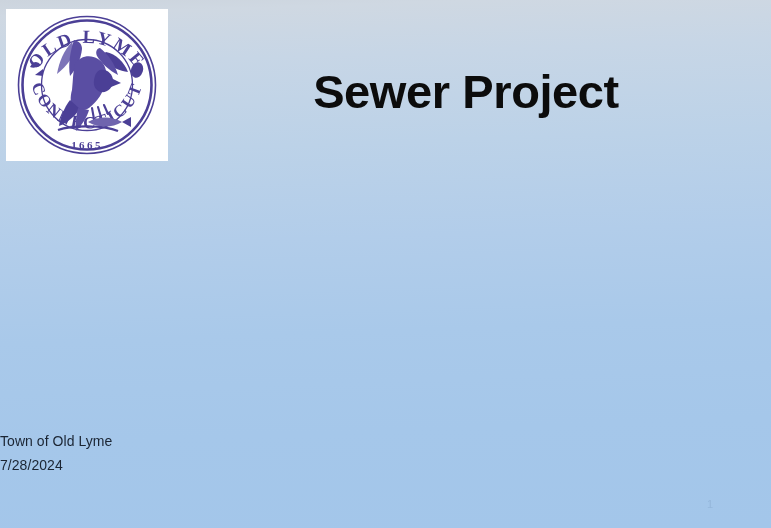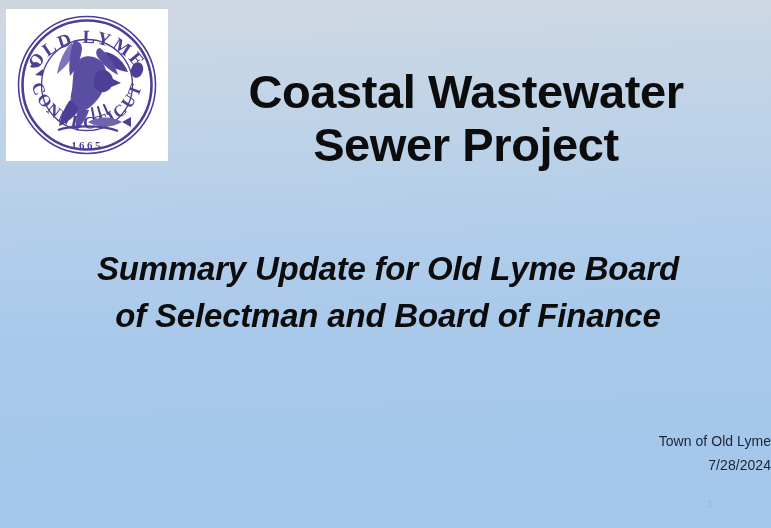--- a/index.html
+++ b/index.html
@@ -83,21 +83,21 @@
     letter-spacing: -0.2px;
     white-space: nowrap;
   }
 
   
   #footer-block {
     position: absolute;
     left: 0;
     top: 429px;
     width: 771px;
-    text-align: right;
+    text-align: left;
   }
   #footer-block .foot-line {
     font-size: 14px;
     font-weight: normal;
     color: #1b2533;
     line-height: 1.72;
     letter-spacing: 0.05px;
   }
 
   
@@ -158,28 +158,23 @@
       <path d="M 80,96 l 2,11 M 86,95 l 3,10 M 92,93 l 4,9" stroke="#4b3f96" stroke-width="2.1" fill="none" stroke-linecap="round"></path>
 
       <path d="M 76,110 C 86,104 100,104 110,110 C 100,116 86,116 76,110 Z" fill="#6f64ae"></path>
       <path d="M 110,110 l 9,-5 l 0,10 z" fill="#4b3f96"></path>
 
       <path d="M 46,118 C 60,113 92,113 106,119" stroke="#4b3f96" stroke-width="2.2" fill="none"></path>
     </svg>
   </div>
 
   <div id="title-block">
-    <div class="title-line">Coastal Wastewater</div>
     <div class="title-line">Sewer Project</div>
   </div>
 
-  <div id="subtitle-block">
-    <div class="sub-line">Summary Update for Old Lyme Board</div>
-    <div class="sub-line">of Selectman and Board of Finance</div>
-  </div>
 
   <div id="footer-block">
     <div class="foot-line">Town of Old Lyme</div>
     <div class="foot-line">7/28/2024</div>
   </div>
 
   <div id="page-number">1</div>
 
 </div>
 

